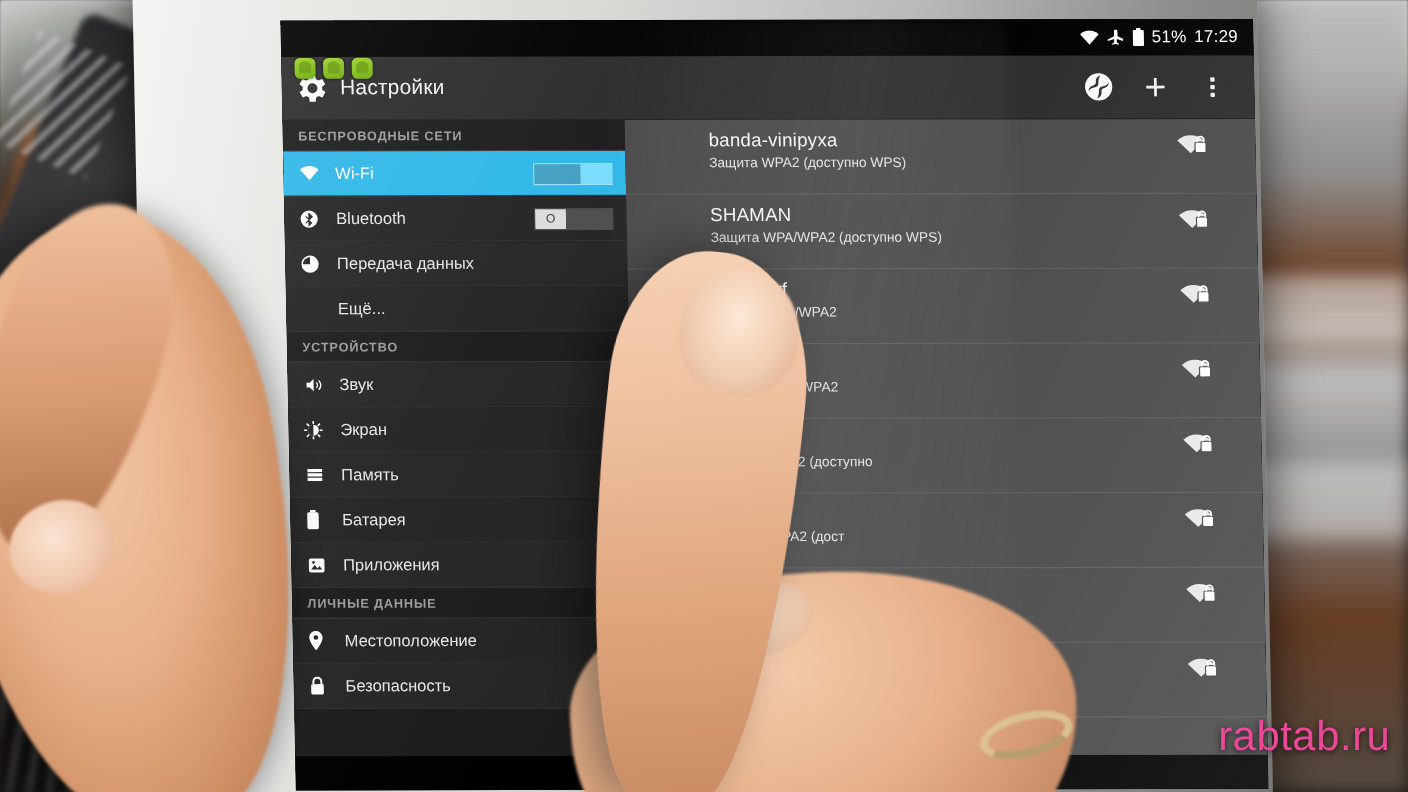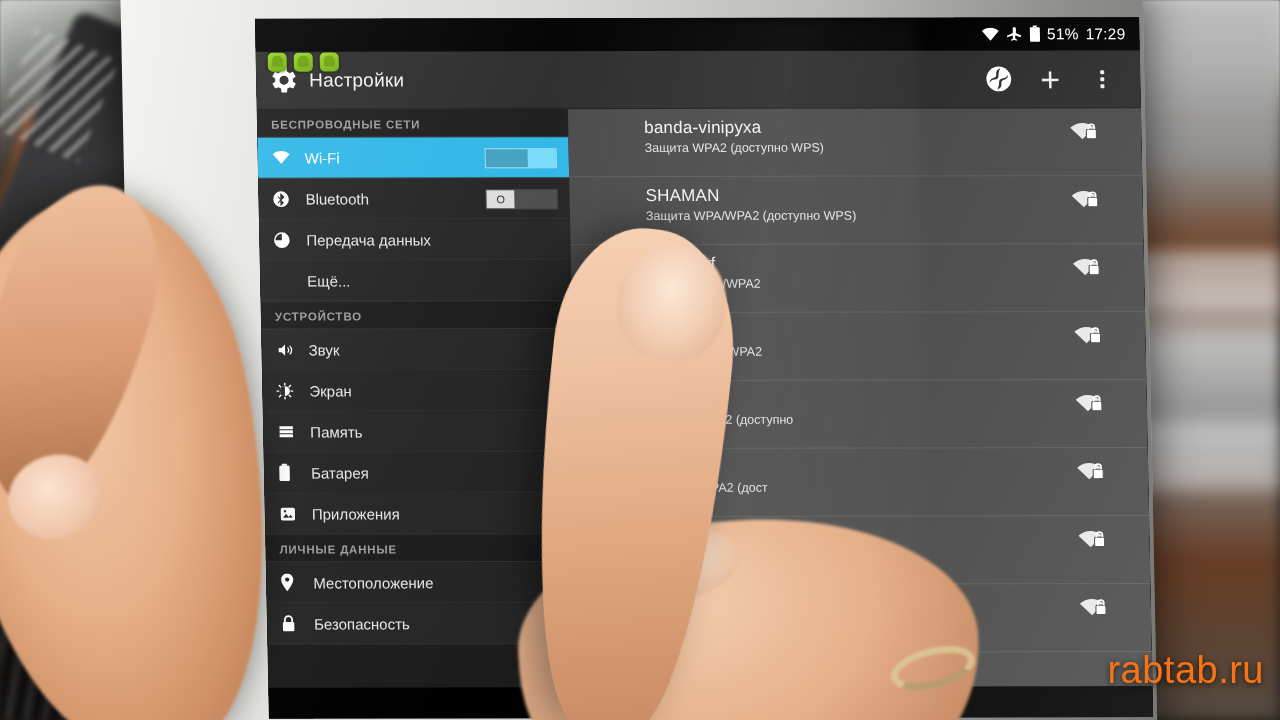--- a/index.html
+++ b/index.html
@@ -154,21 +154,21 @@
 
   
   .glare { position:absolute; inset:0; pointer-events:none;
         background:linear-gradient(118deg, rgba(255,255,255,.085) 0%, rgba(255,255,255,.02) 26%,
                     rgba(255,255,255,0) 48%, rgba(255,255,255,.05) 74%, rgba(255,255,255,.11) 100%); }
   .glare2 { position:absolute; left:300px; top:0; width:360px; height:700px;
         background:linear-gradient(100deg, rgba(255,255,255,0) 0%, rgba(255,255,255,.07) 50%, rgba(255,255,255,0) 100%);
         pointer-events:none; filter:blur(6px); }
 
   
-  .watermark { position:absolute; right:16px; bottom:28px; color:#f97316; font-size:38px;
+  .watermark { position:absolute; right:16px; bottom:28px; color:#ec4899; font-size:38px;
         letter-spacing:.5px; text-shadow:0 2px 6px rgba(0,0,0,.75); z-index:40; }
 </style>
 </head>
 <body>
 
 <div id="scene">
 
   <div class="bg"></div>
   <div class="bg-shelf"></div>
   <div class="bg-shelf2"></div>

